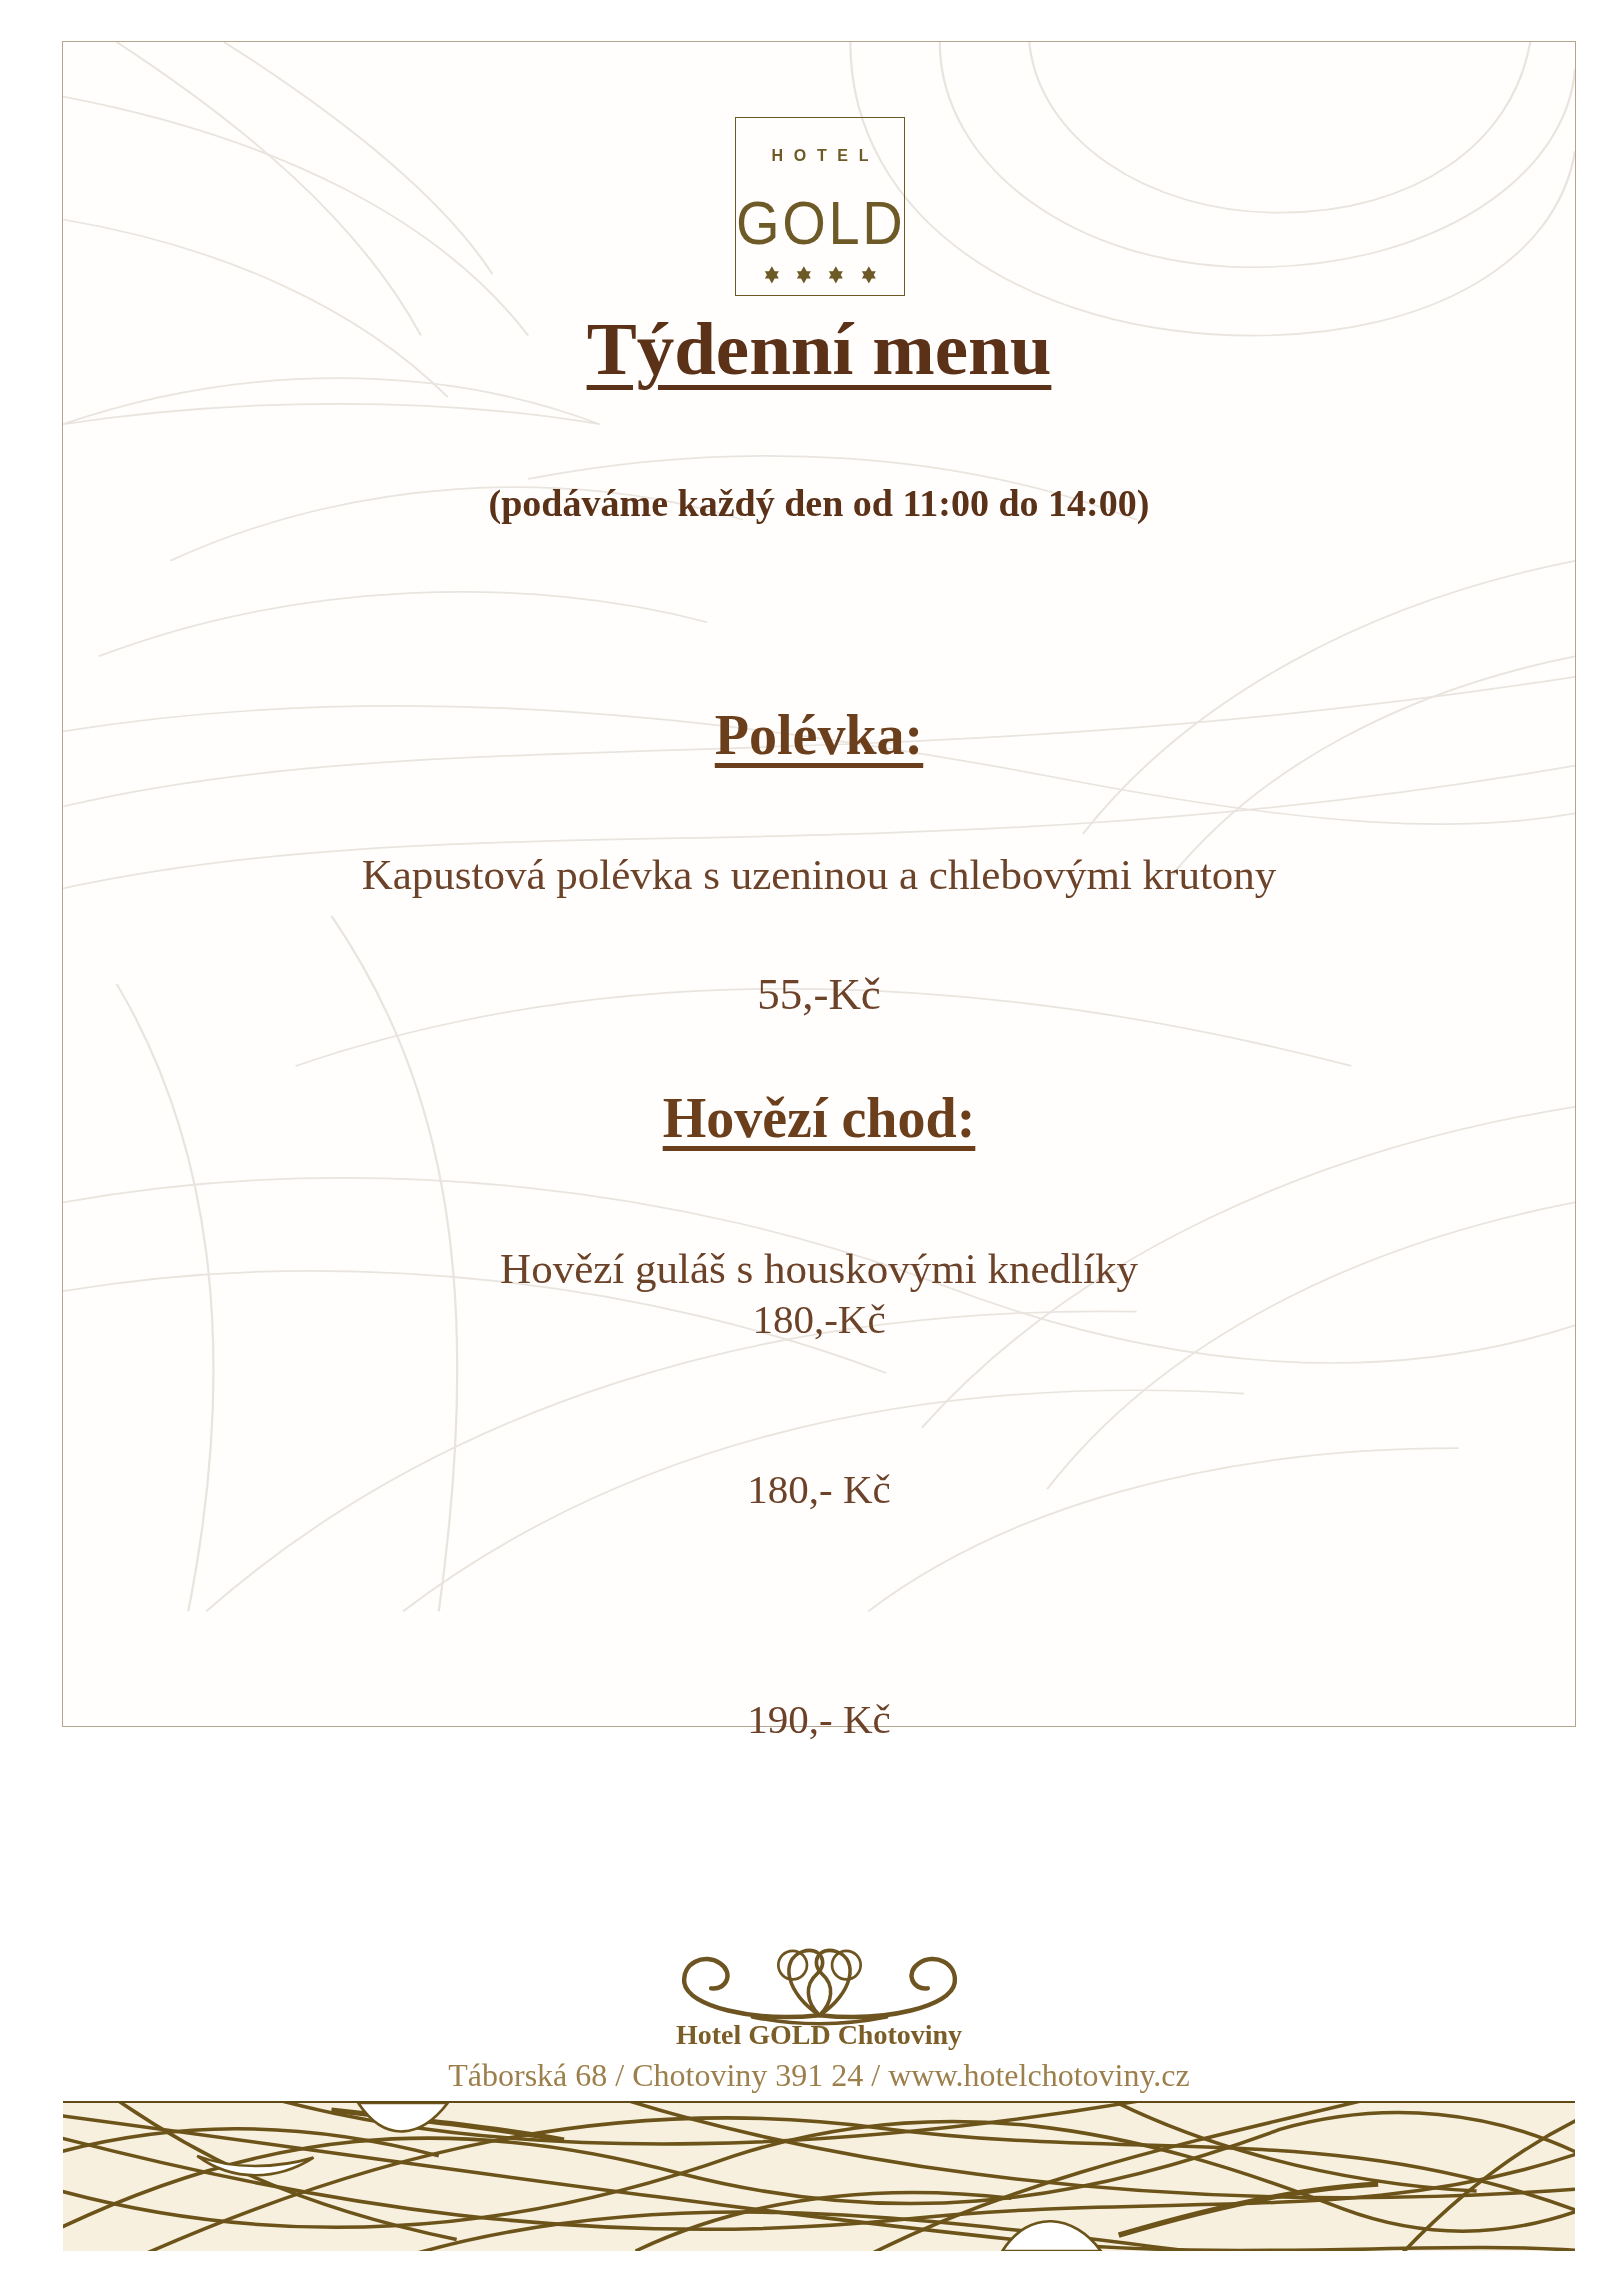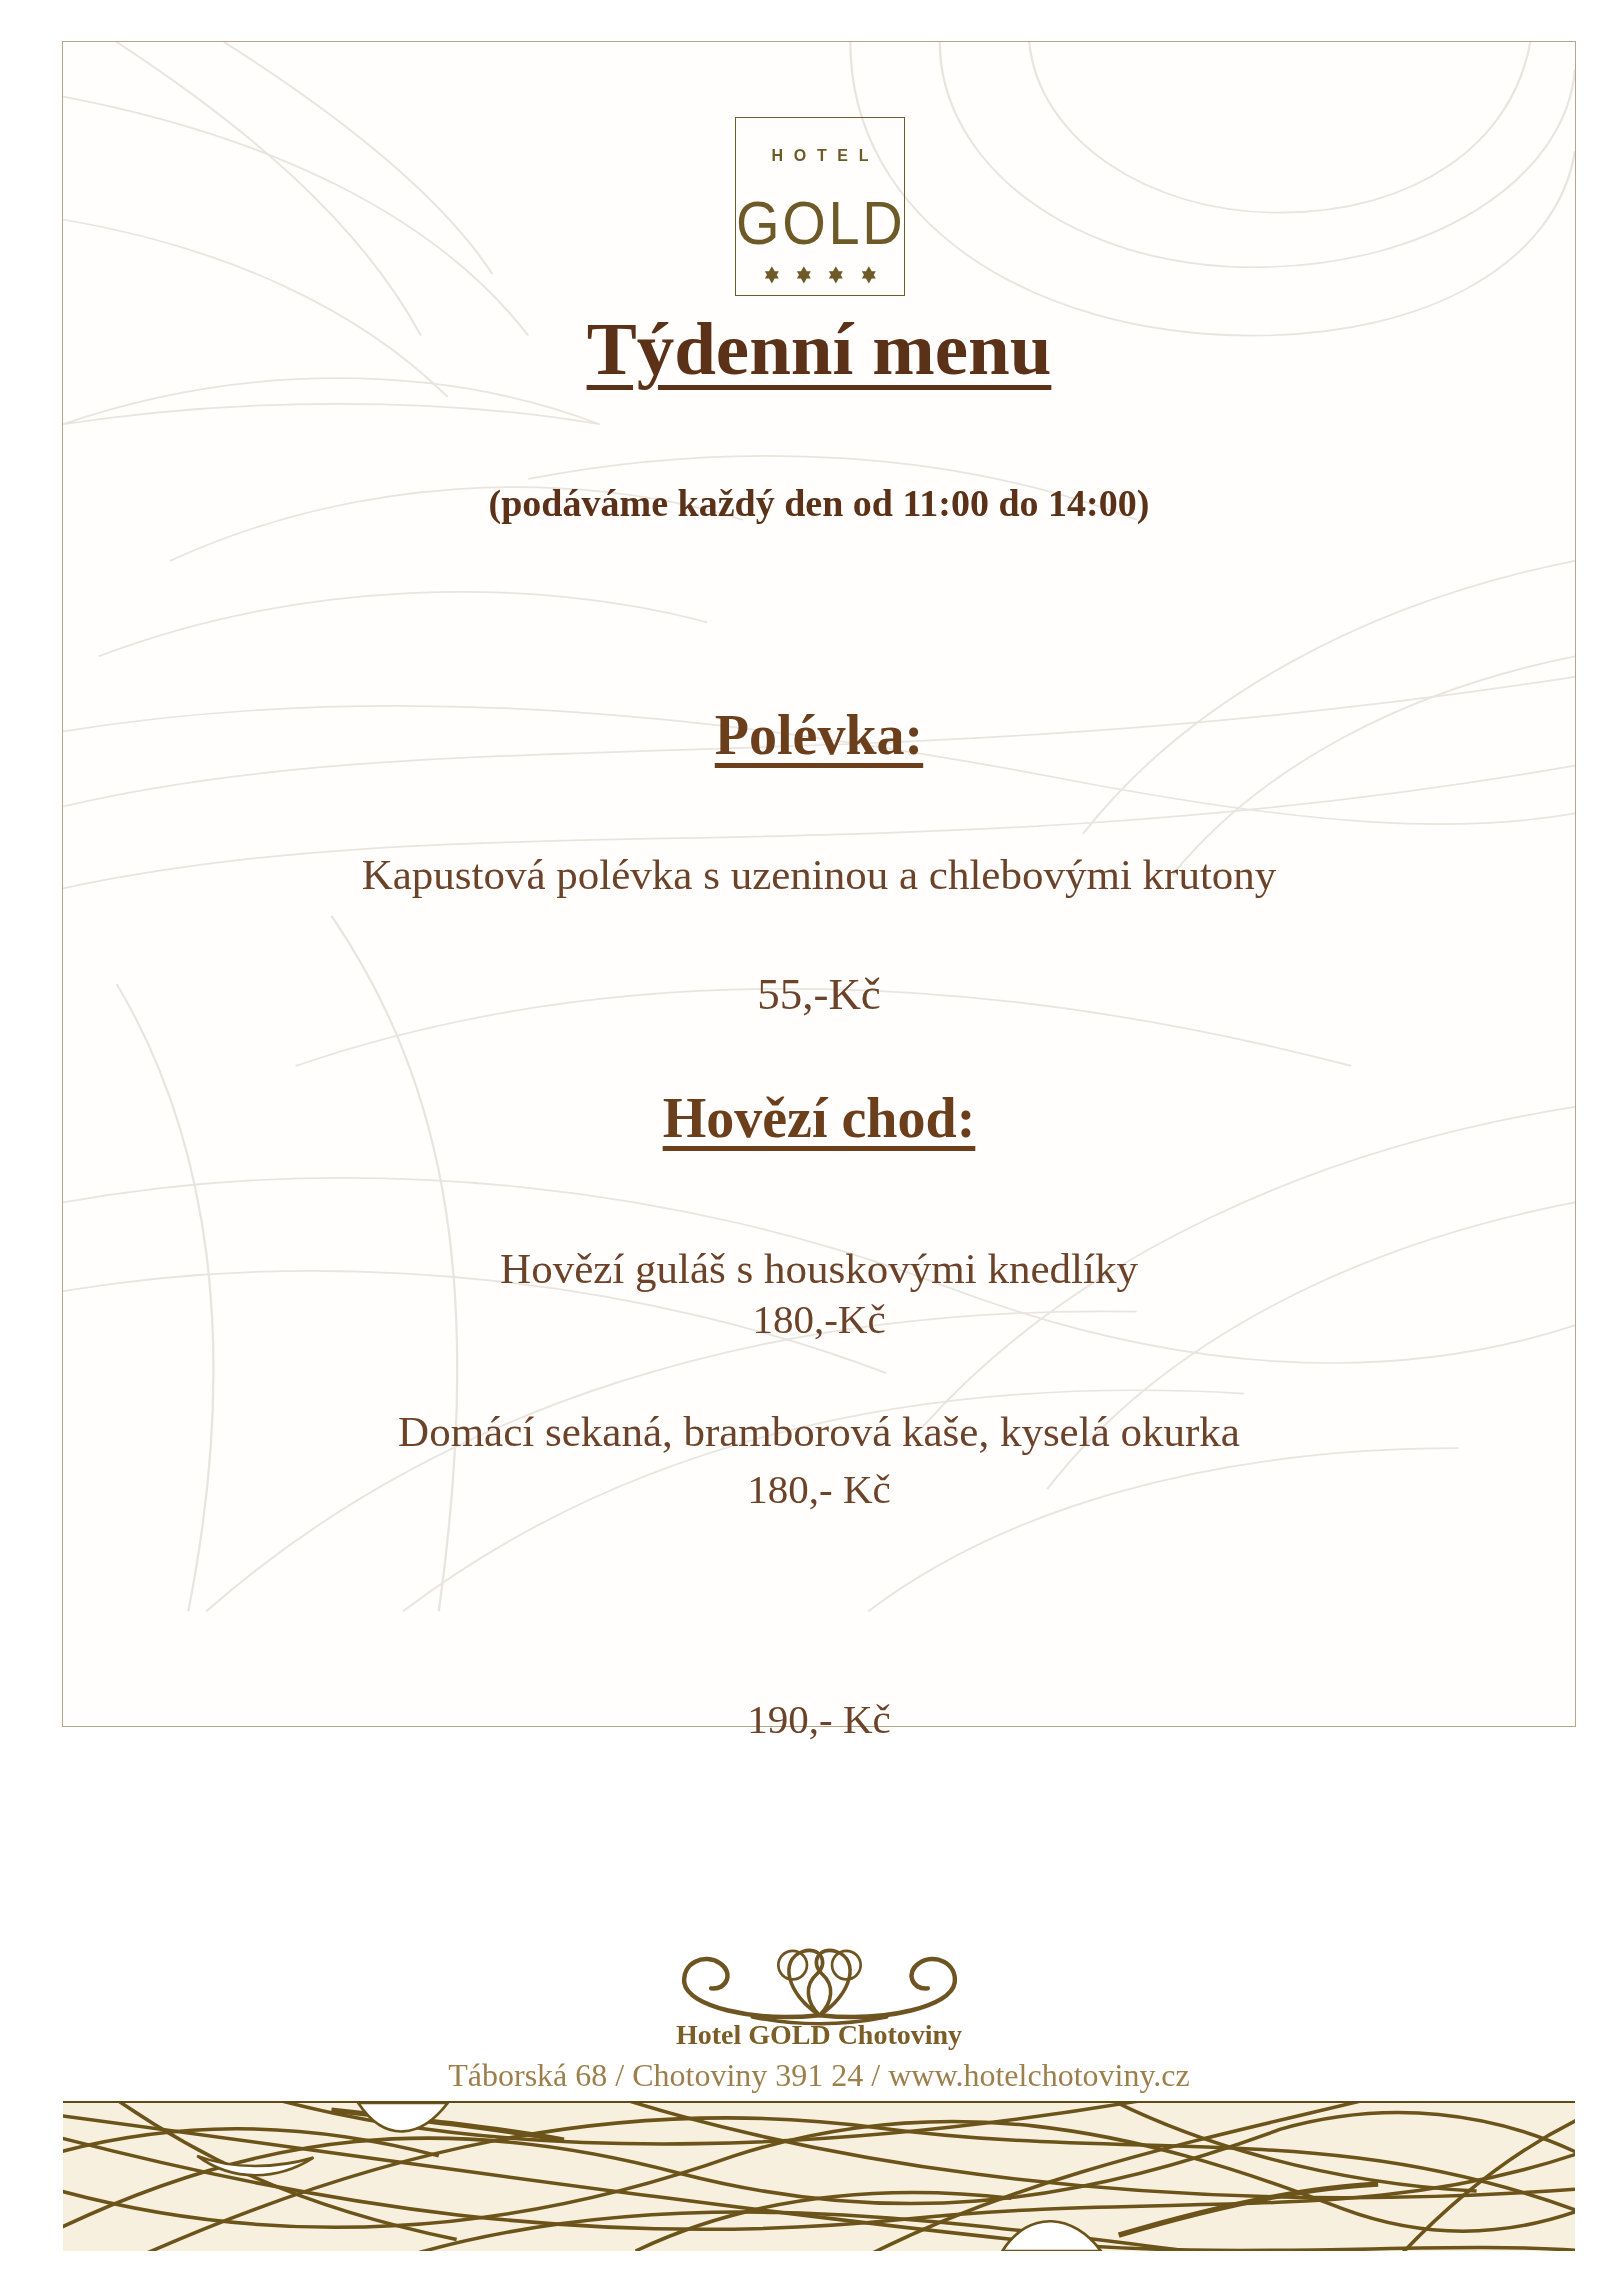--- a/index.html
+++ b/index.html
@@ -109,21 +109,20 @@
       <span>Polévka:</span>
     </div>
     <div class="line item" style="top:811px;">Kapustová polévka s uzeninou a chlebovými krutony</div>
     <div class="line price" style="top:930px;font-size:45px;">55,-Kč</div>
 
     <div class="line h2" style="top:1048px;">
       <span>Hovězí chod:</span>
     </div>
     <div class="line item" style="top:1205px;">Hovězí guláš s houskovými knedlíky</div>
     <div class="line price" style="top:1257px;">180,-Kč</div>
-    <div class="line item" style="top:1368px;">Domácí sekaná, bramborová kaše, kyselá okurka</div>
     <div class="line price" style="top:1427px;">180,- Kč</div>
     <div class="line price" style="top:1657px;">190,- Kč</div>
 
     <div class="ornament">
       <svg width="349" height="90" viewBox="0 0 390 100" fill="none" stroke="#6d5421" stroke-linecap="round">
         <path stroke-width="5" d="M 195 86 C 120 94 48 76 44 50 C 41 28 66 16 84 28 C 99 38 92 58 74 56"></path>
         <path stroke-width="5" d="M 195 86 C 270 94 342 76 346 50 C 349 28 324 16 306 28 C 291 38 298 58 316 56"></path>
         <path stroke-width="4" d="M 195 86 C 158 62 150 24 176 15 C 196 8 206 28 192 40 C 178 52 180 72 195 86"></path>
         <path stroke-width="4" d="M 195 86 C 232 62 240 24 214 15 C 194 8 184 28 198 40 C 212 52 210 72 195 86"></path>
         <circle stroke-width="3" cx="165" cy="30" r="16"></circle>

